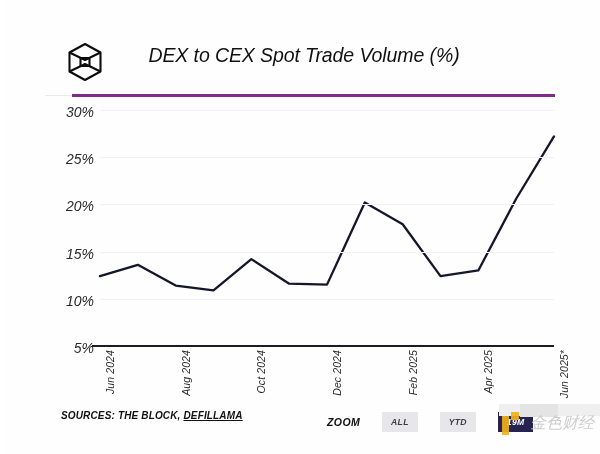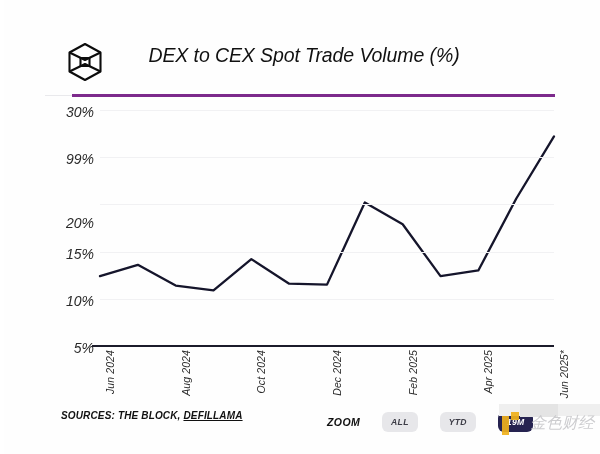--- a/index.html
+++ b/index.html
@@ -137,21 +137,21 @@
     font-size: 10.5px;
     font-weight: bold;
     color: #111111;
     letter-spacing: 0.4px;
   }
   .zoom-btn {
     font-size: 8.6px;
     font-weight: bold;
     letter-spacing: 0.3px;
     padding: 5px 9px 5px 9px;
-    border-radius: 6px;
+    border-radius: 0;
     background: #e7e7ea;
     color: #3c3c46;
     min-width: 34px;
     text-align: center;
     cursor: pointer;
     user-select: none;
   }
   .zoom-btn.active {
     background: #262350;
     color: #ffffff;
@@ -215,22 +215,22 @@
 
   <div id="accent-wrap">
     <div id="accent-gray"></div>
     <div id="accent-purple"></div>
   </div>
 
   <div id="yaxis-labels">
       <div class="ytick" style="top: 230px;">5%</div>
       <div class="ytick" style="top: 182.8px;">10%</div>
       <div class="ytick" style="top: 135.6px;">15%</div>
-      <div class="ytick" style="top: 88.4px; margin-top: 17px;">20%</div>
-      <div class="ytick" style="top: 41.2px;">99%</div>
+      <div class="ytick" style="top: 88.4px;">20%</div>
+      <div class="ytick" style="top: 41.2px;">25%</div>
       <div class="ytick" style="top: -6px;">30%</div>
     </div>
 
   <div id="plot">
     <svg id="line-svg" viewBox="0 0 454 236" preserveAspectRatio="none">
       <polyline id="series-path" fill="none" stroke="#15152b" stroke-width="2.3" stroke-linejoin="round" stroke-linecap="round" points="0.00,166.14 37.83,154.82 75.67,175.58 113.50,180.30 151.33,149.15 189.17,173.70 227.00,174.64 264.83,92.51 302.67,114.22 340.50,166.14 378.33,160.48 416.17,88.74 454.00,26.43"></polyline>
     </svg>
   <div class="gridline" style="top: 188.8px;"></div>
       <div class="gridline" style="top: 141.6px;"></div>
       <div class="gridline" style="top: 94.4px;"></div>

